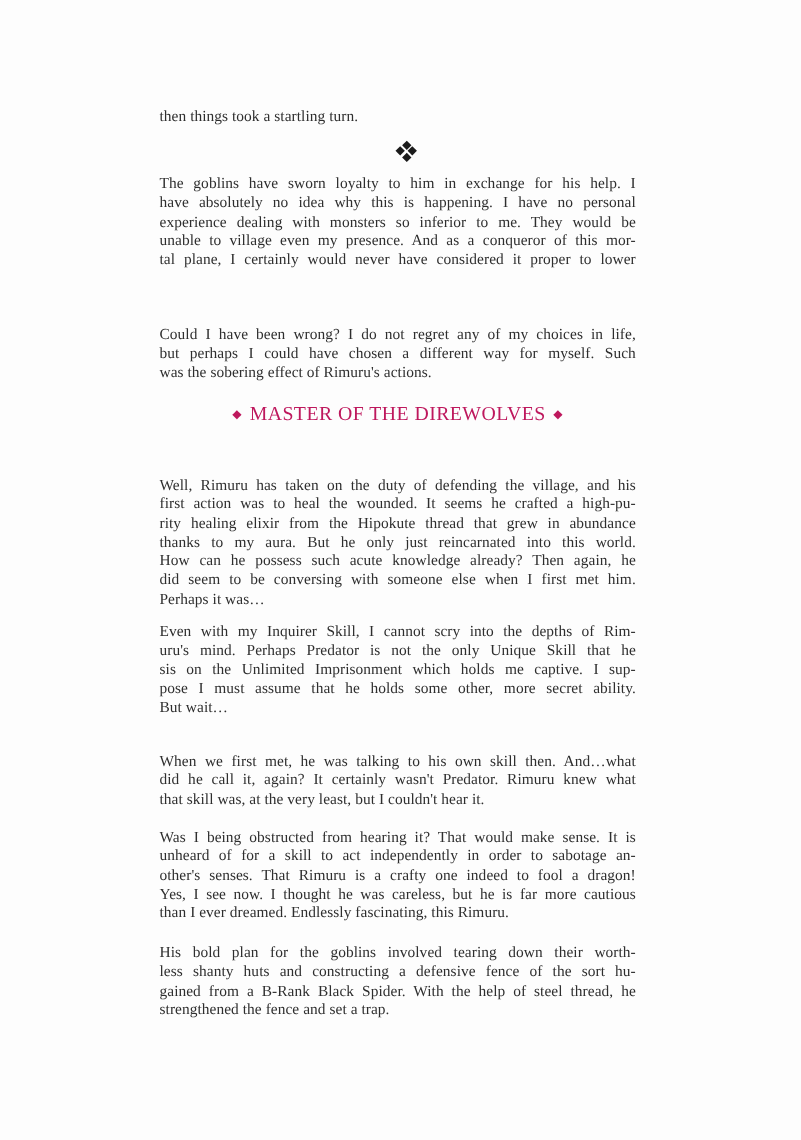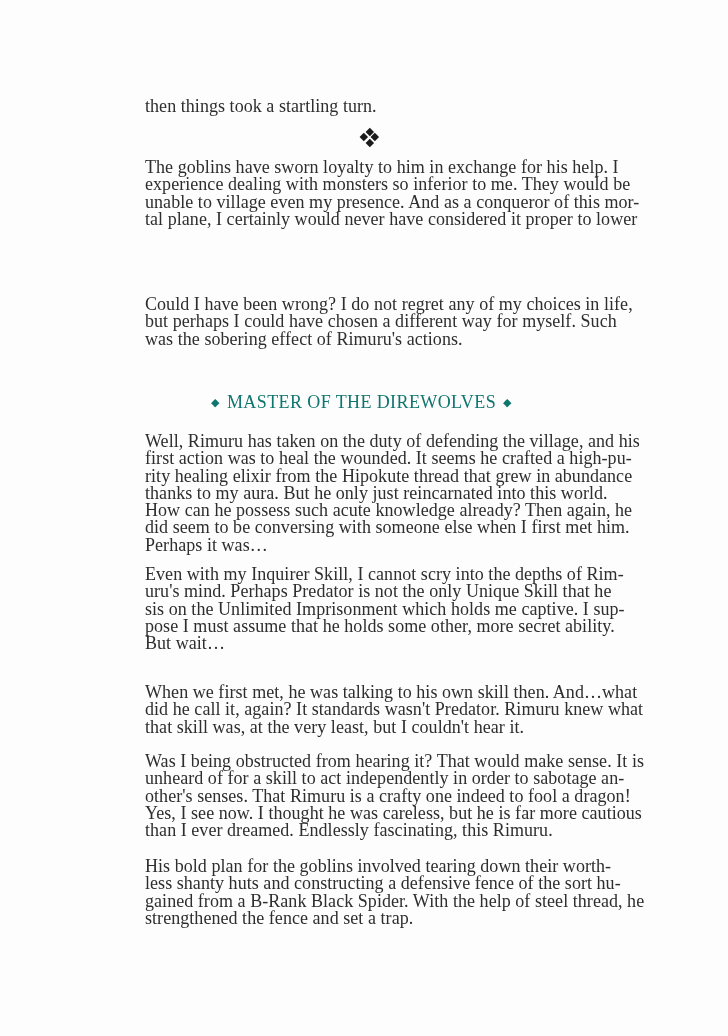--- a/index.html
+++ b/index.html
@@ -13,21 +13,21 @@
   }
   .page { position:absolute; inset:0; }
   .column {
     position:absolute;
     left:145px; top:0;
     width:433px; height:100%;
   }
   .block {
     position:absolute;
     width:100%;
-    font-size:18px;
+    font-size:14px;
     line-height:17.3px;
     letter-spacing:0.05px;
   }
   .line {
     white-space:nowrap;
     text-align:justify;
     text-align-last:justify;
   }
   .line.last { text-align-last:left; }
 
@@ -53,26 +53,26 @@
     background:#1b1b1b;
     transform:rotate(45deg);
   }
   .dinkus .d-top    { left:6.2px;  top:0.6px; }
   .dinkus .d-left   { left:0.6px;  top:6.2px; }
   .dinkus .d-right  { left:11.8px; top:6.2px; }
   .dinkus .d-bottom { left:6.2px;  top:11.8px; }
 
   .heading {
     position:absolute;
-    top:392px;
+    top:366px;
     width:100%;
     text-align:center;
     font-size:18px;
     letter-spacing:0.4px;
-    color:#0f766e;
+    color:#be185d;
     white-space:nowrap;
   }
   .heading .diamond {
     font-family:"DejaVu Sans", sans-serif;
     font-size:11px;
     vertical-align:2px;
   }
   .heading .diamond.left  { margin-right:7px; }
   .heading .diamond.right { margin-left:7px; }
 </style>
@@ -88,20 +88,21 @@
 
     <div class="dinkus">
       <i class="d-top"></i>
       <i class="d-left"></i>
       <i class="d-right"></i>
       <i class="d-bottom"></i>
     </div>
 
     <div class="block para-a">
         <div class="line">The goblins have sworn loyalty to him in exchange for his help. I</div>
+        <div class="line">have absolutely no idea why this is happening. I have no personal</div>
         <div class="line">experience dealing with monsters so inferior to me. They would be</div>
         <div class="line">unable to village even my presence. And as a conqueror of this mor-</div>
         <div class="line">tal plane, I certainly would never have considered it proper to lower</div>
       </div>
 
     <div class="block para-b">
         <div class="line">Could I have been wrong? I do not regret any of my choices in life,</div>
         <div class="line">but perhaps I could have chosen a different way for myself. Such</div>
         <div class="line last">was the sobering effect of Rimuru's actions.</div>
       </div>
@@ -123,21 +124,21 @@
     <div class="block para-d">
         <div class="line">Even with my Inquirer Skill, I cannot scry into the depths of Rim-</div>
         <div class="line">uru's mind. Perhaps Predator is not the only Unique Skill that he</div>
         <div class="line">sis on the Unlimited Imprisonment which holds me captive. I sup-</div>
         <div class="line">pose I must assume that he holds some other, more secret ability.</div>
         <div class="line last">But wait…</div>
       </div>
 
     <div class="block para-e">
         <div class="line">When we first met, he was talking to his own skill then. And…what</div>
-        <div class="line">did he call it, again? It standards wasn't Predator. Rimuru knew what</div>
+        <div class="line">did he call it, again? It certainly wasn't Predator. Rimuru knew what</div>
         <div class="line last">that skill was, at the very least, but I couldn't hear it.</div>
       </div>
 
     <div class="block para-f">
         <div class="line">Was I being obstructed from hearing it? That would make sense. It is</div>
         <div class="line">unheard of for a skill to act independently in order to sabotage an-</div>
         <div class="line">other's senses. That Rimuru is a crafty one indeed to fool a dragon!</div>
         <div class="line">Yes, I see now. I thought he was careless, but he is far more cautious</div>
         <div class="line last">than I ever dreamed. Endlessly fascinating, this Rimuru.</div>
       </div>

